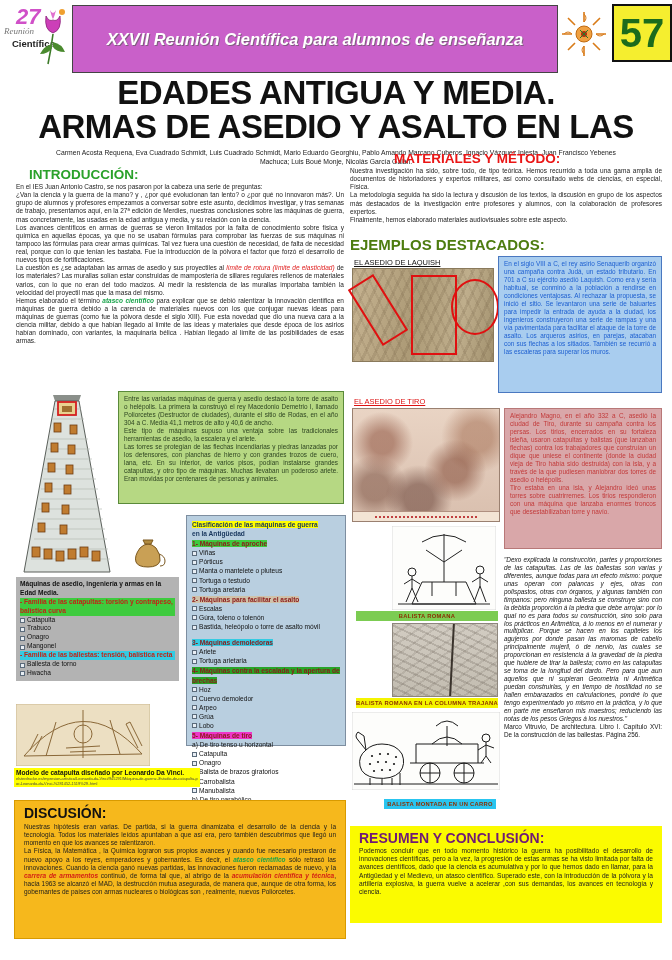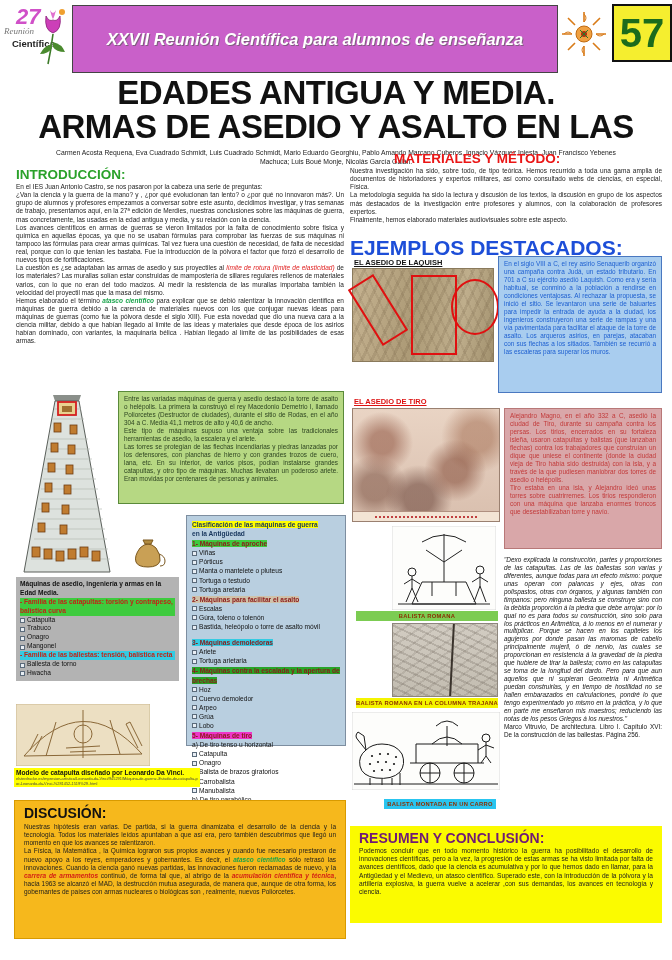--- a/index.html
+++ b/index.html
@@ -23,29 +23,29 @@
            display:flex;align-items:center;justify-content:center;}
   .num-box span{font-size:40px;font-weight:bold;color:#1c6b1c;line-height:1;}
 
   
   .main-title{left:0;top:76px;width:672px;text-align:center;font-size:33px;font-weight:bold;
               color:#111;line-height:1.04;letter-spacing:-0.5px;}
   .authors{left:0;top:148px;width:672px;text-align:center;font-size:6.8px;color:#222;line-height:1.35;}
 
   
   .sec-h{font-weight:bold;font-size:13.5px;}
-  .h-green{color:#2aa12a;}
+  .h-green{color:#2aa12a;margin-left:13px;}
   .h-red{color:#ea1515;}
-  .h-purple{color:#1d4ed8;font-size:21px;}
+  .h-purple{color:#4d7c0f;font-size:15px;}
   .body-t{font-size:6.5px;line-height:1.25;text-align:justify;color:#1c1c1c;}
   .body-t p{margin:0;}
   .red-i{color:#e02020;font-style:italic;}
   .green-bi{color:#18a34a;font-style:italic;font-weight:bold;}
   .red-bi{color:#d42015;font-style:italic;font-weight:bold;}
-  .sub-label{font-size:7.5px;font-weight:bold;text-decoration:underline;}
+  .sub-label{font-size:7.5px;font-weight:normal;text-decoration:underline;}
   .sub-red{color:#dd1111;}
 
   
   .intro-h{left:16px;top:167px;}
   .intro-text{left:16px;top:183px;width:328px;}
   .green-box{left:118px;top:391px;width:226px;height:113px;background:#b6d883;border:1px solid #5a8a3a;
              padding:3px 5px;box-sizing:border-box;}
   .green-box .body-t{font-size:6.4px;color:#2c4320;}
   .tower-fig{left:18px;top:389px;}
   .moneybag-fig{left:132px;top:536px;}

